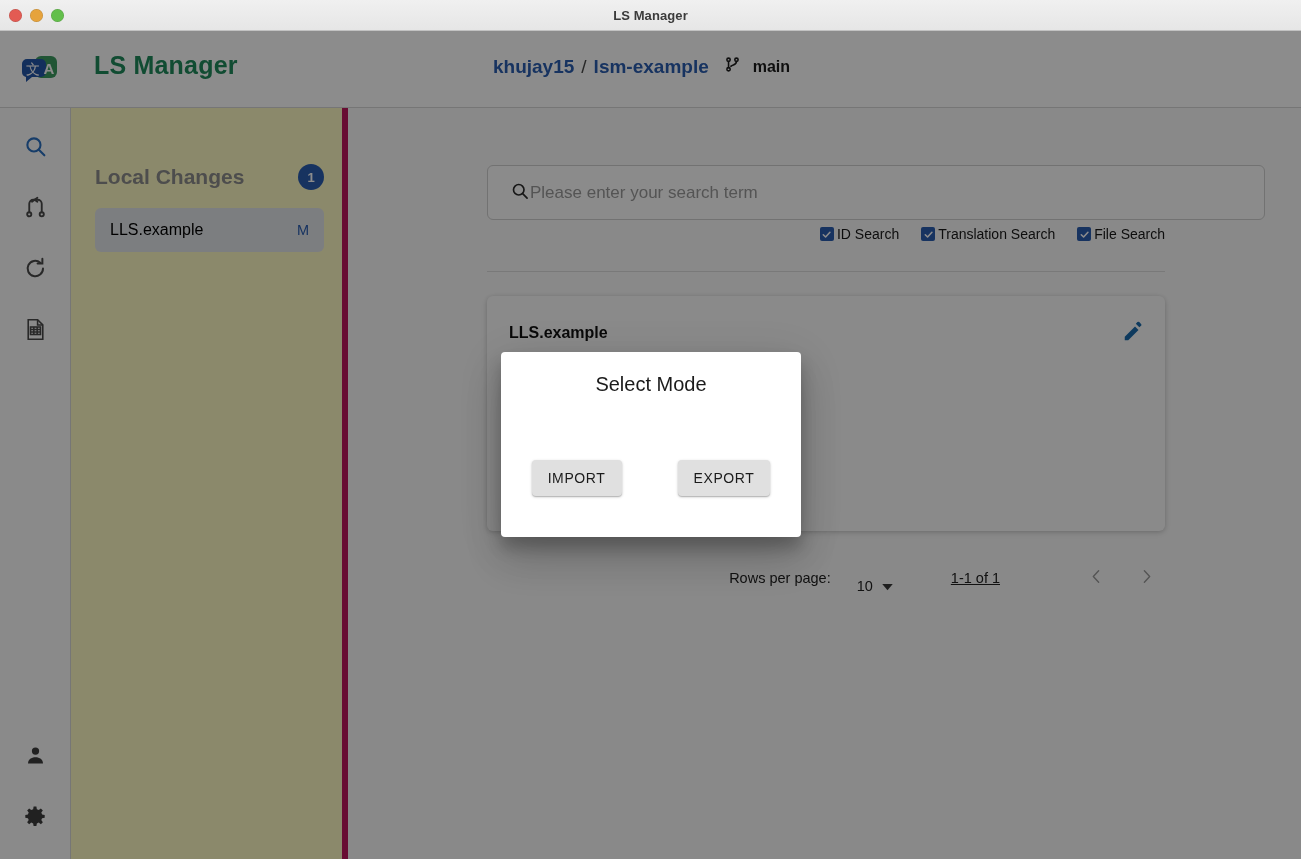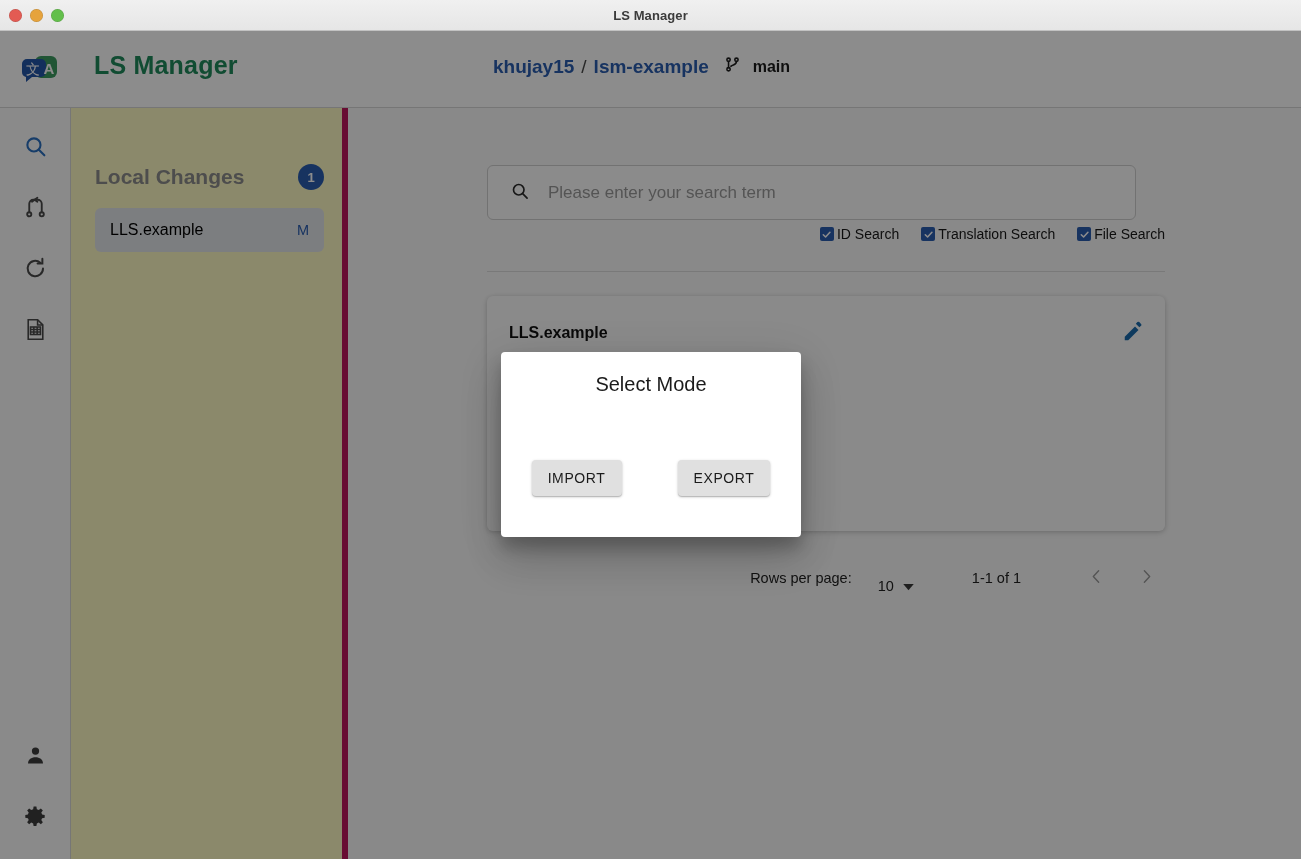--- a/index.html
+++ b/index.html
@@ -115,24 +115,24 @@
   .change-status { font-size: 14.5px; color: #2a5db0; font-weight: normal; }
 
   
   .main {
     position: absolute; left: 348px; top: 77px;
     width: 953px; height: 751px;
     background: #fafafa;
   }
   .search-box {
     position: absolute; left: 139px; top: 57px;
-    width: 649px; height: 55px;
+    width: 778px; height: 55px;
     background: #fdfdfd;
     border: 1px solid #cfcfcf; border-radius: 6px;
-    display: flex; align-items: center; padding: 0 22px; gap: 18px;
+    display: flex; align-items: center; padding: 0 22px; 
     cursor: text;
   }
   .search-placeholder { font-size: 17px; color: #9a9a9a; }
   .check-row {
     position: absolute; left: 139px; top: 118px;
     width: 678px;
     display: flex; align-items: center; justify-content: flex-end; gap: 22px;
   }
   .check-item { display: flex; align-items: center; gap: 3px; cursor: pointer; }
   .cb {
@@ -166,21 +166,21 @@
     cursor: pointer;
   }
   .pager {
     position: absolute; left: 139px; top: 448px;
     width: 678px; height: 44px;
     display: flex; align-items: center; justify-content: flex-end; gap: 12px;
     font-size: 14.5px; color: #222;
   }
   .pager-label { margin-right: 14px; }
   .pager-select { display: flex; align-items: center; gap: 9px; cursor: pointer; margin-right: 46px; margin-top: 16px; }
-  .pager-count { margin-right: 44px; }
+  .pager-count { margin-right: 65px; text-decoration: underline; }
   .pager-btn {
     width: 38px; height: 38px;
     display: flex; align-items: center; justify-content: center;
     cursor: pointer;
   }
 
   
   .overlay {
     position: absolute; top: 31px; left: 0;
     width: 1301px; height: 828px;

